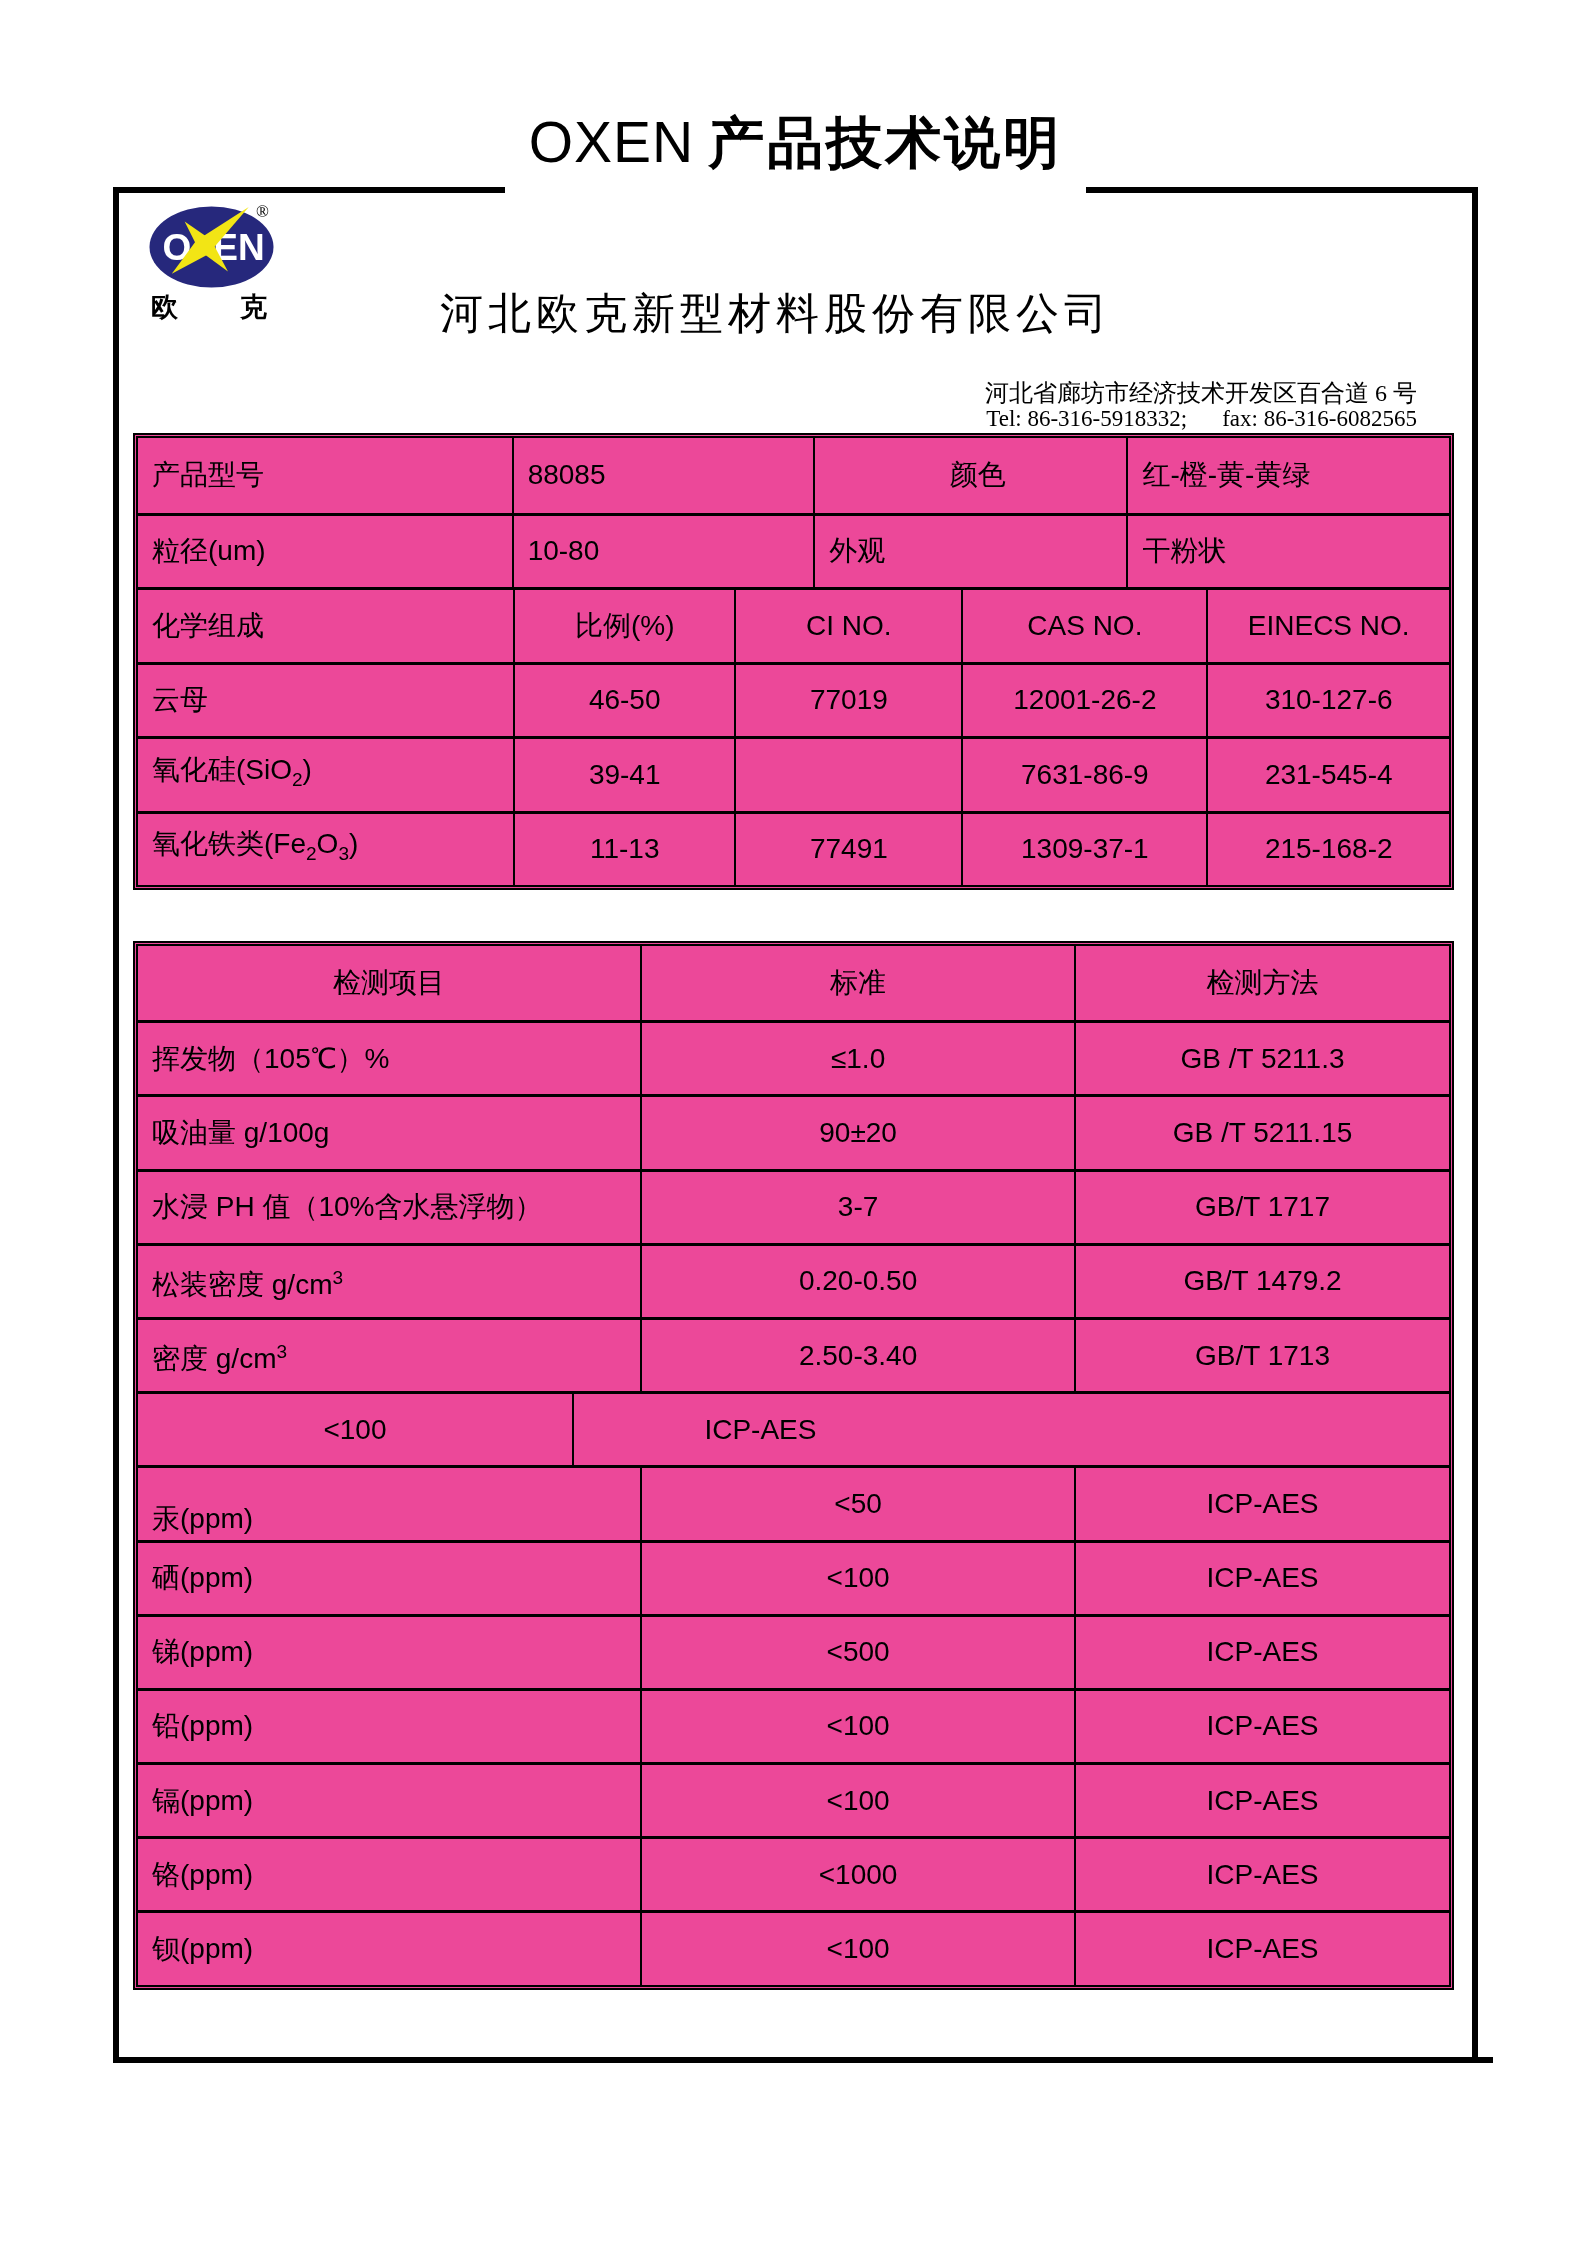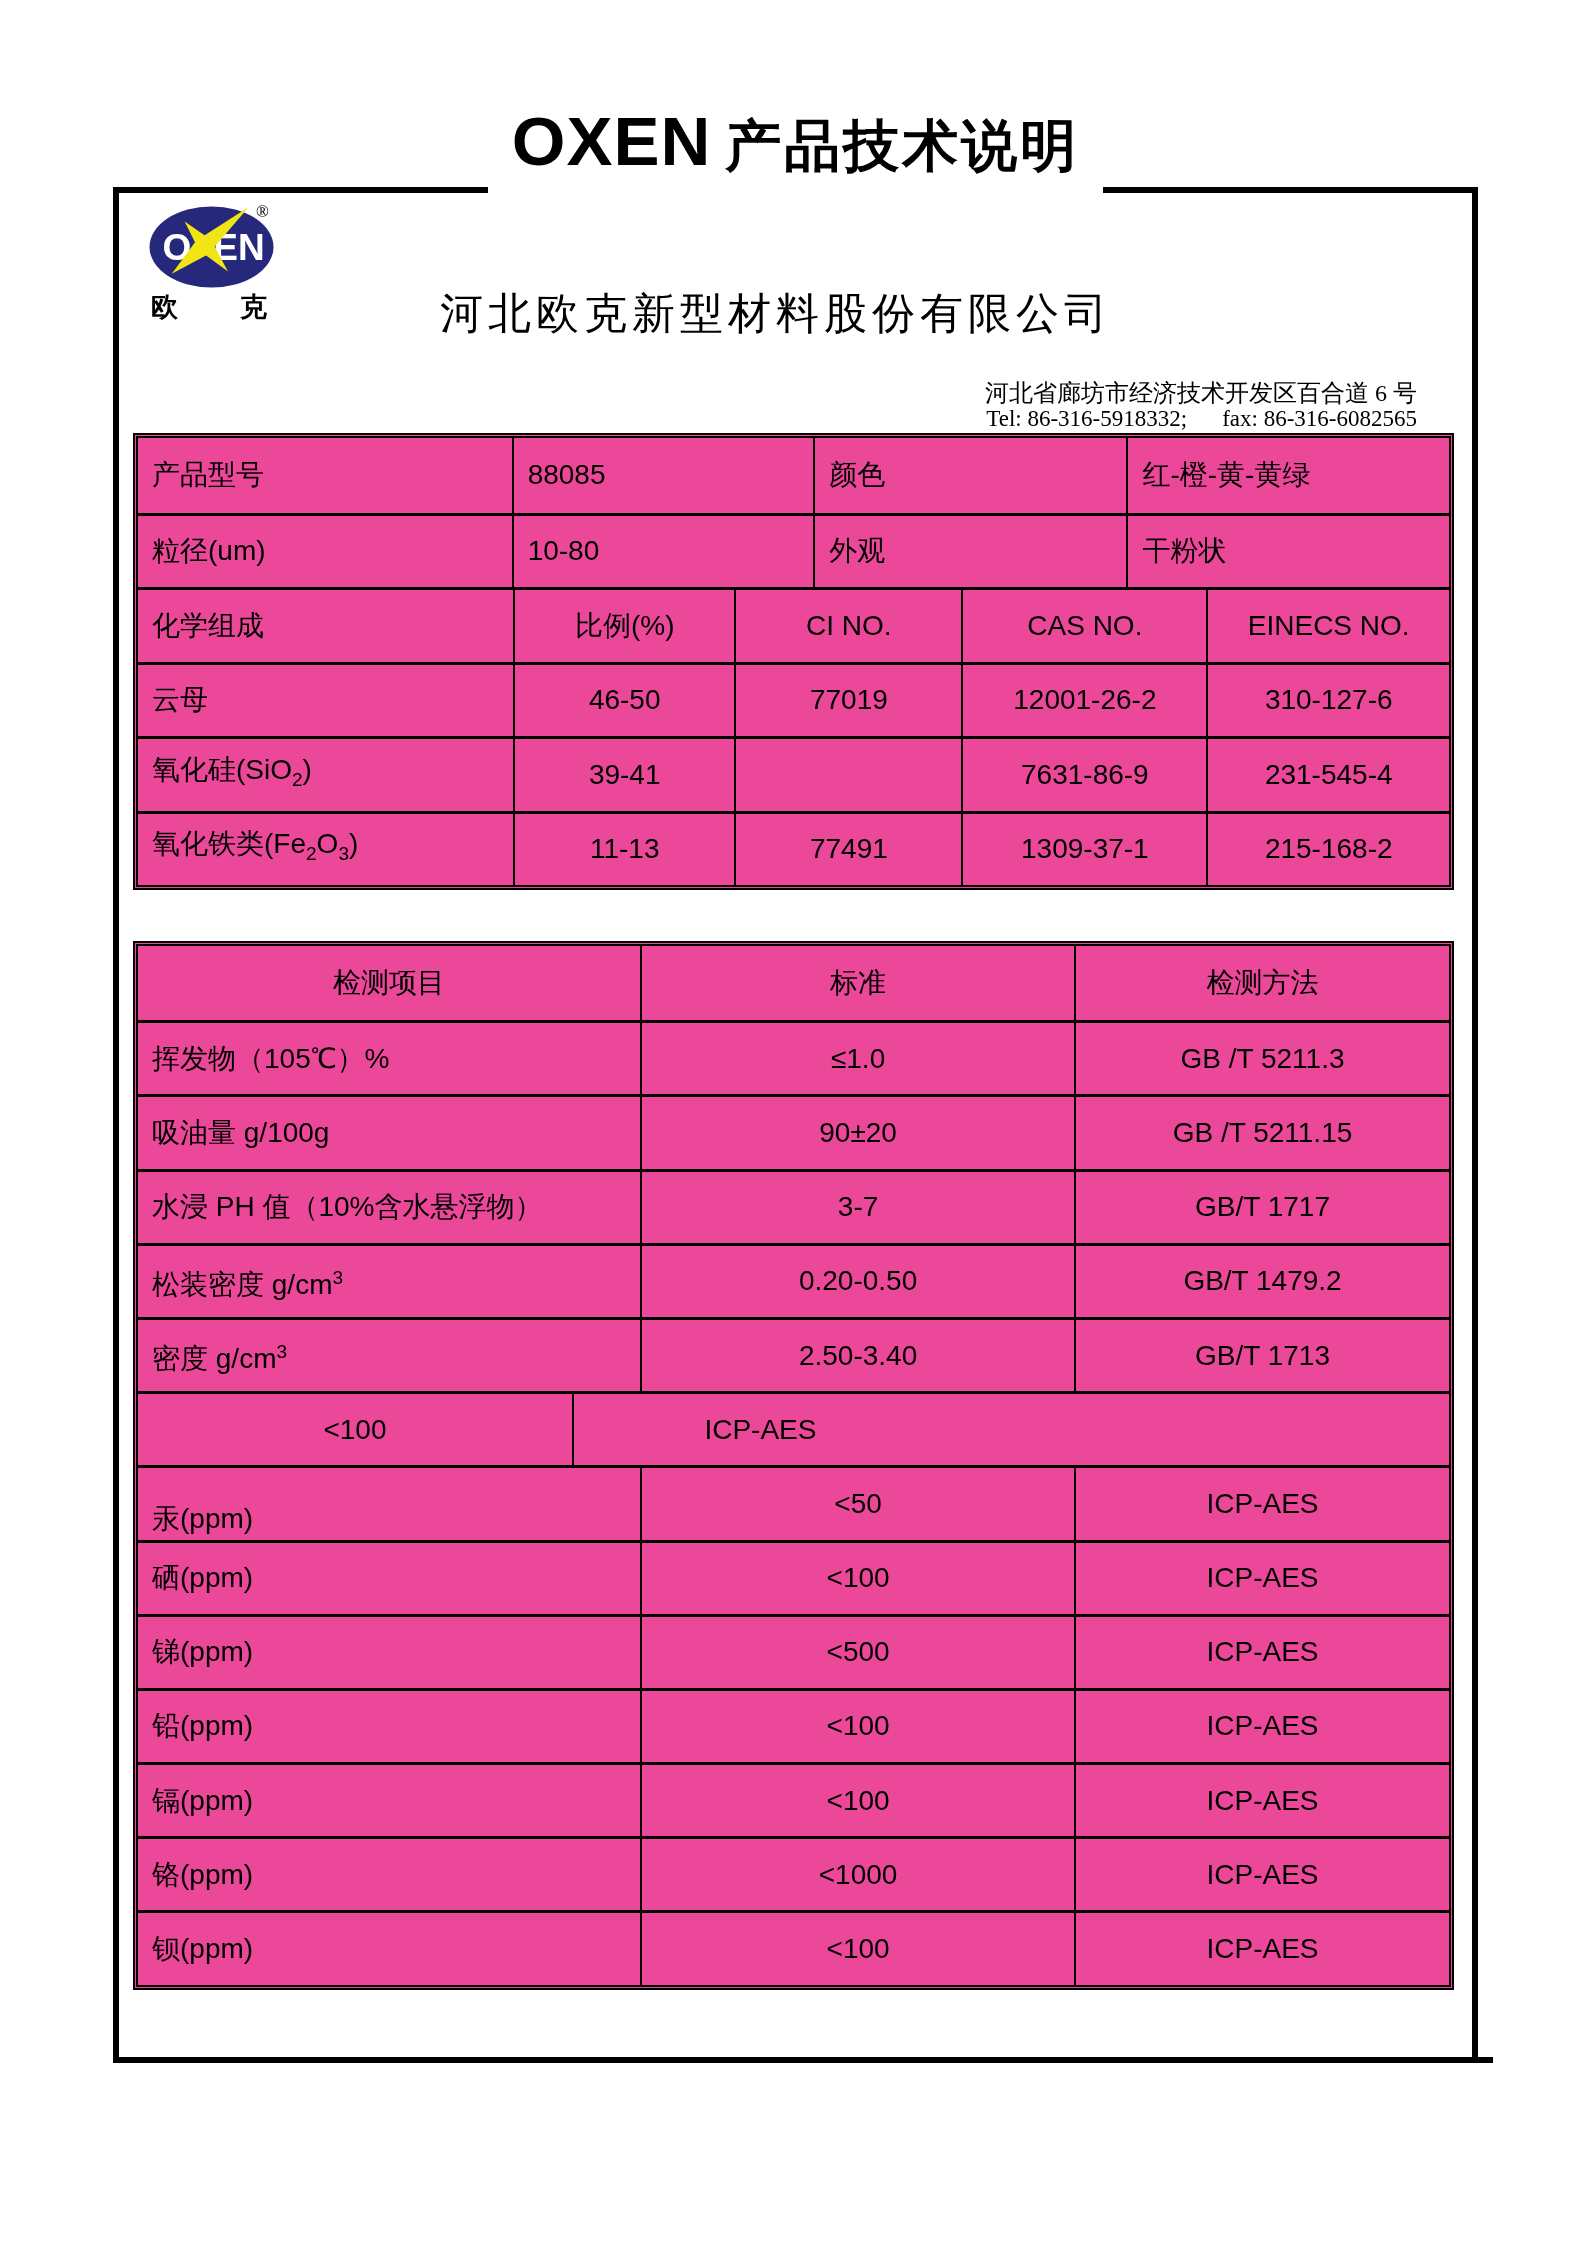--- a/index.html
+++ b/index.html
@@ -7,21 +7,21 @@
         font-family:"Liberation Sans",sans-serif;color:#000;overflow:hidden;}
 
   
   .outer-box{position:absolute;left:113px;top:187px;width:1365px;height:1876px;
              box-sizing:border-box;border:6px solid #000;}
   .box-nub{position:absolute;left:1478px;top:2057px;width:15px;height:6px;background:#000;}
 
   
   .title-band{position:absolute;left:113px;top:110px;width:1365px;text-align:center;z-index:2;}
   .title-inner{display:inline-block;background:#ffffff;padding:0 24px 22px 24px;white-space:nowrap;}
-  .t-en{font-family:"Liberation Sans",sans-serif;font-weight:bold;font-size:69px;line-height:64px;letter-spacing:1px;}
+  .t-en{font-family:"Liberation Sans",sans-serif;font-weight:normal;font-size:57px;line-height:64px;letter-spacing:1px;}
   .t-cn{font-family:"Liberation Serif",serif;font-weight:bold;font-size:56px;line-height:64px;letter-spacing:3px;margin-left:14px;}
 
   
   .logo-svg{position:absolute;left:149px;top:203px;width:127px;height:90px;overflow:visible;}
   .reg-mark{position:absolute;left:256px;top:202px;font-size:17px;font-family:"Liberation Serif",serif;}
   .logo-cn{position:absolute;left:151px;top:292px;width:116px;display:flex;justify-content:space-between;
            font-size:27px;font-weight:bold;line-height:30px;font-family:"Liberation Sans",sans-serif;}
 
   .company{position:absolute;left:440px;top:291px;font-size:43px;line-height:46px;letter-spacing:5px;
            font-family:"Liberation Serif",serif;white-space:nowrap;}
@@ -87,21 +87,21 @@
   </div>
 
   <div id="table1" class="dtable">
       <div class="trow">
         <div class="tcell left" style="width: 28.5%;">
           <span class="txt">产品型号</span>
         </div>
         <div class="tcell left" style="width: 23%;">
           <span class="txt">88085</span>
         </div>
-        <div class="tcell left" style="width: 23.9%;">
+        <div class="tcell left" style="width: 23.9%; justify-content: center;">
           <span class="txt">颜色</span>
         </div>
         <div class="tcell left" style="width: 24.6%;">
           <span class="txt">红-橙-黄-黄绿</span>
         </div>
       </div>
       <div class="trow">
         <div class="tcell left" style="width: 28.5%;">
           <span class="txt">粒径(um)</span>
         </div>

